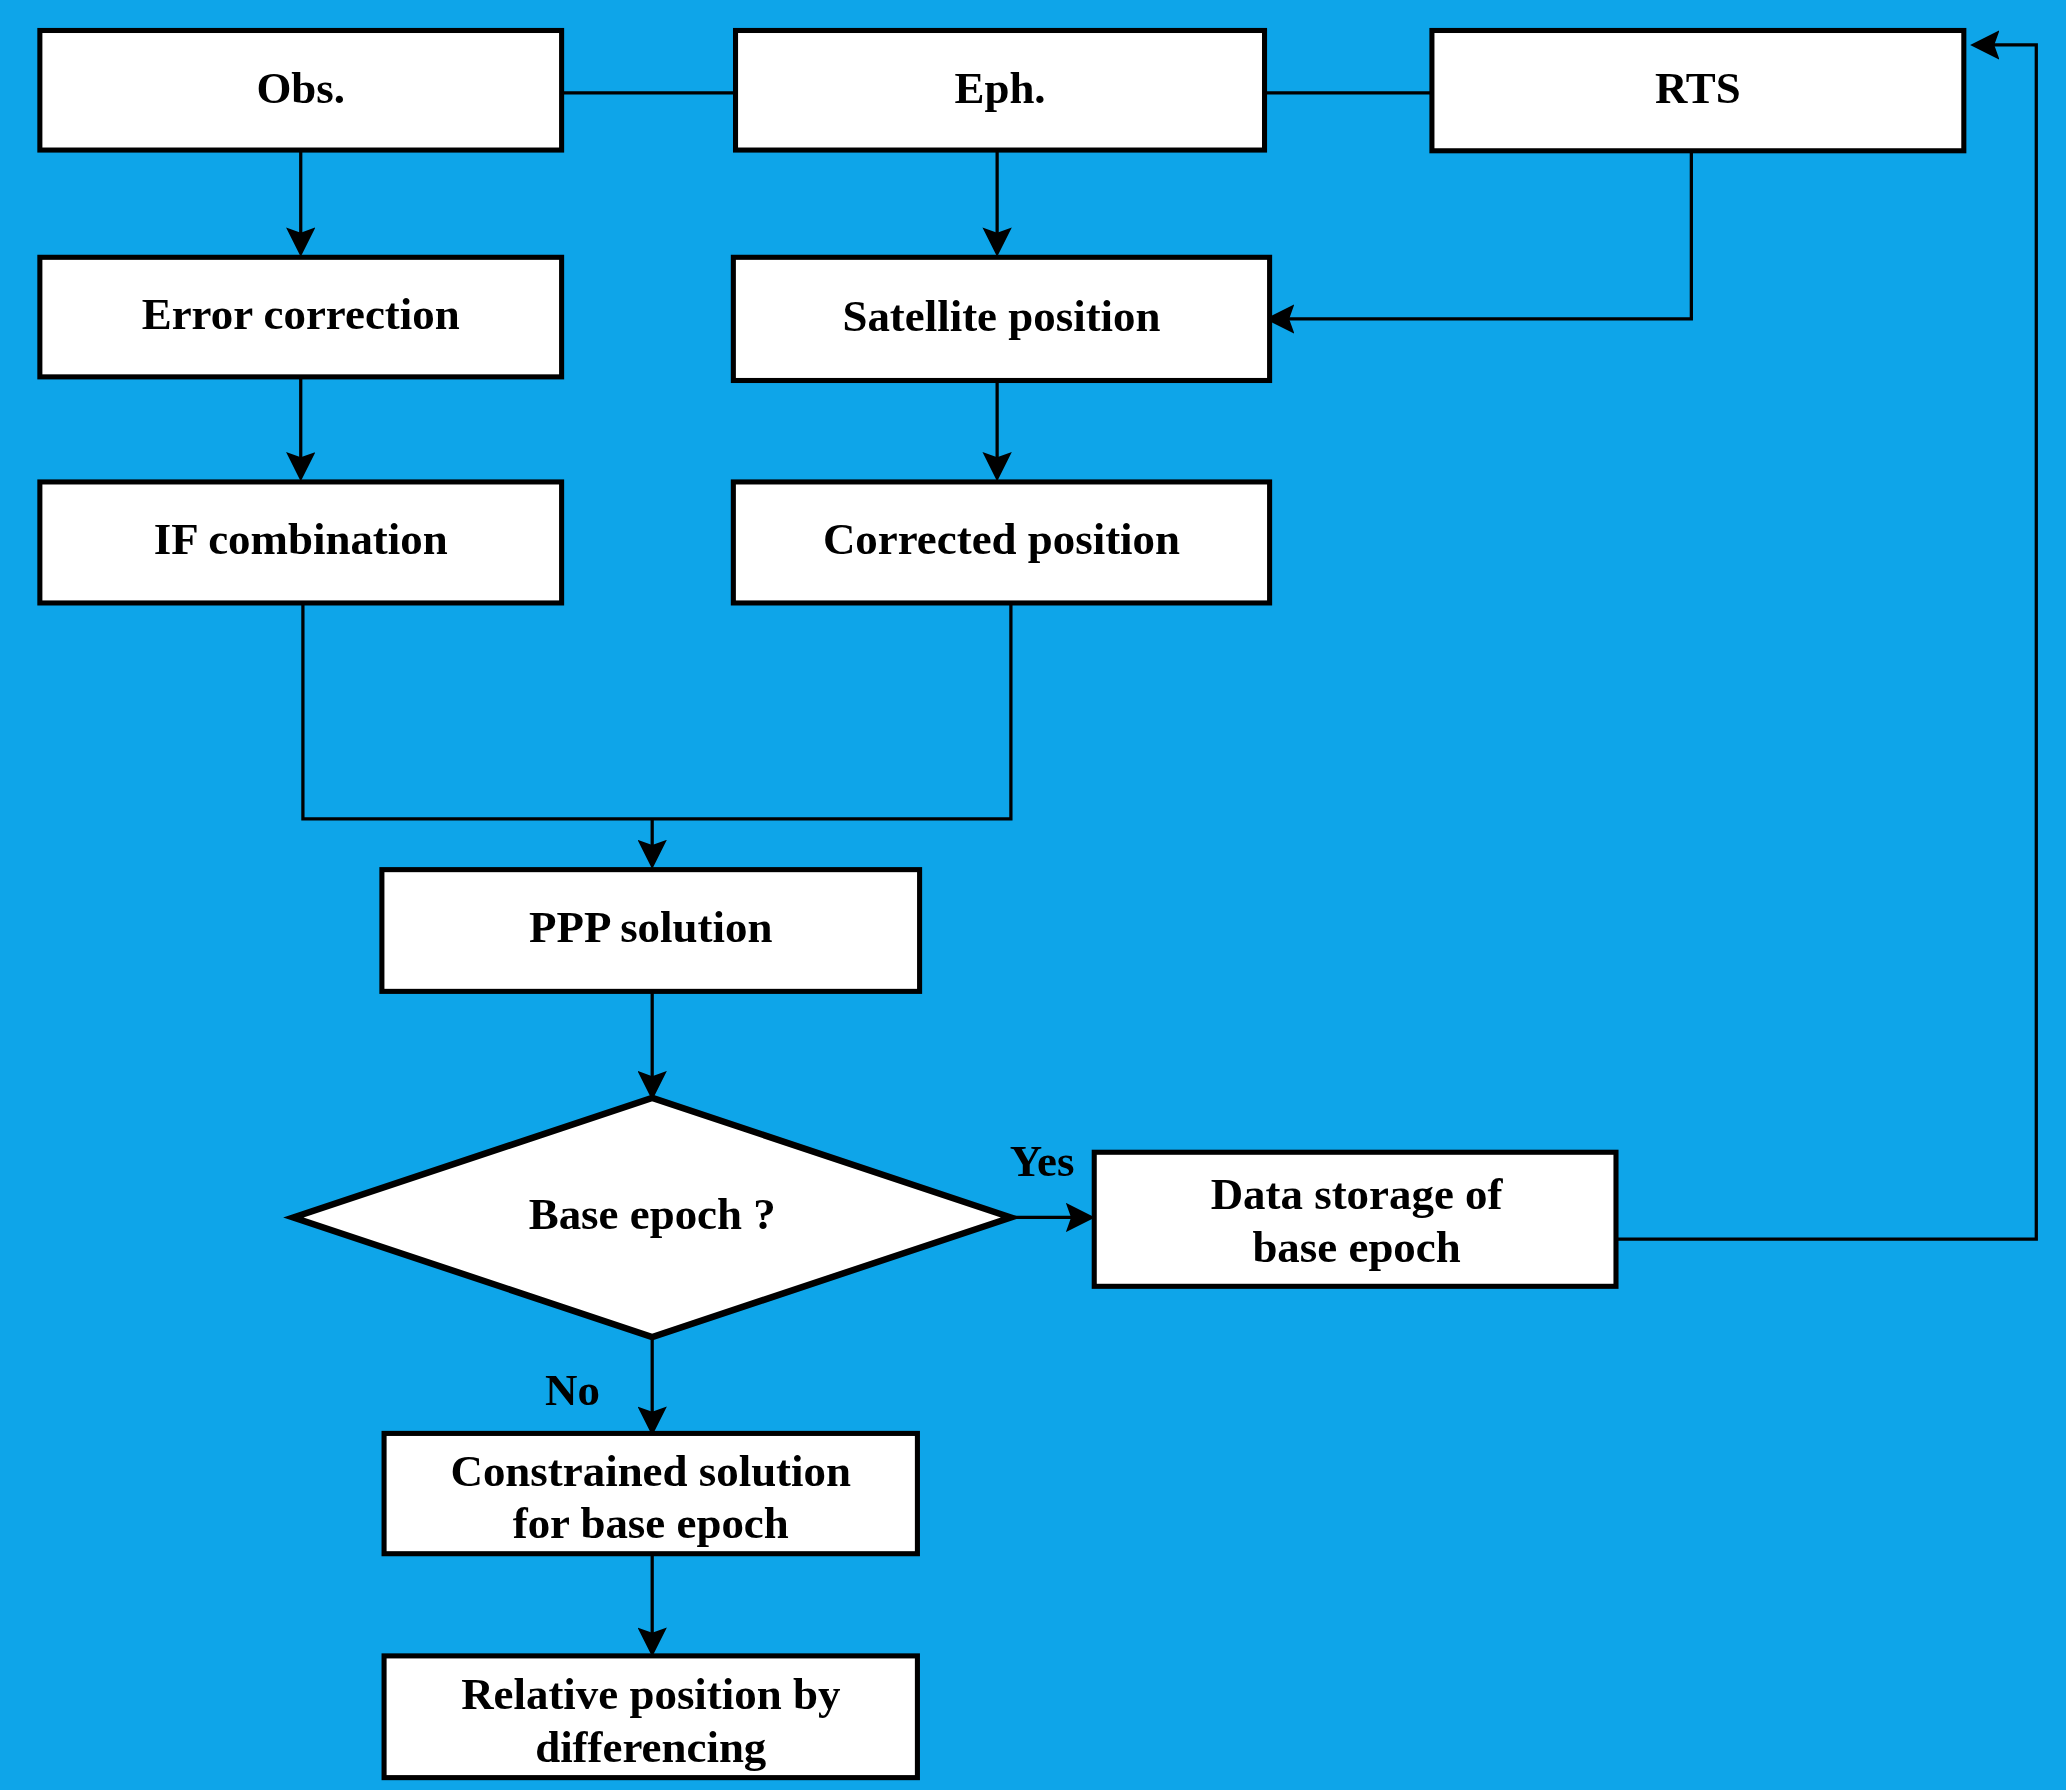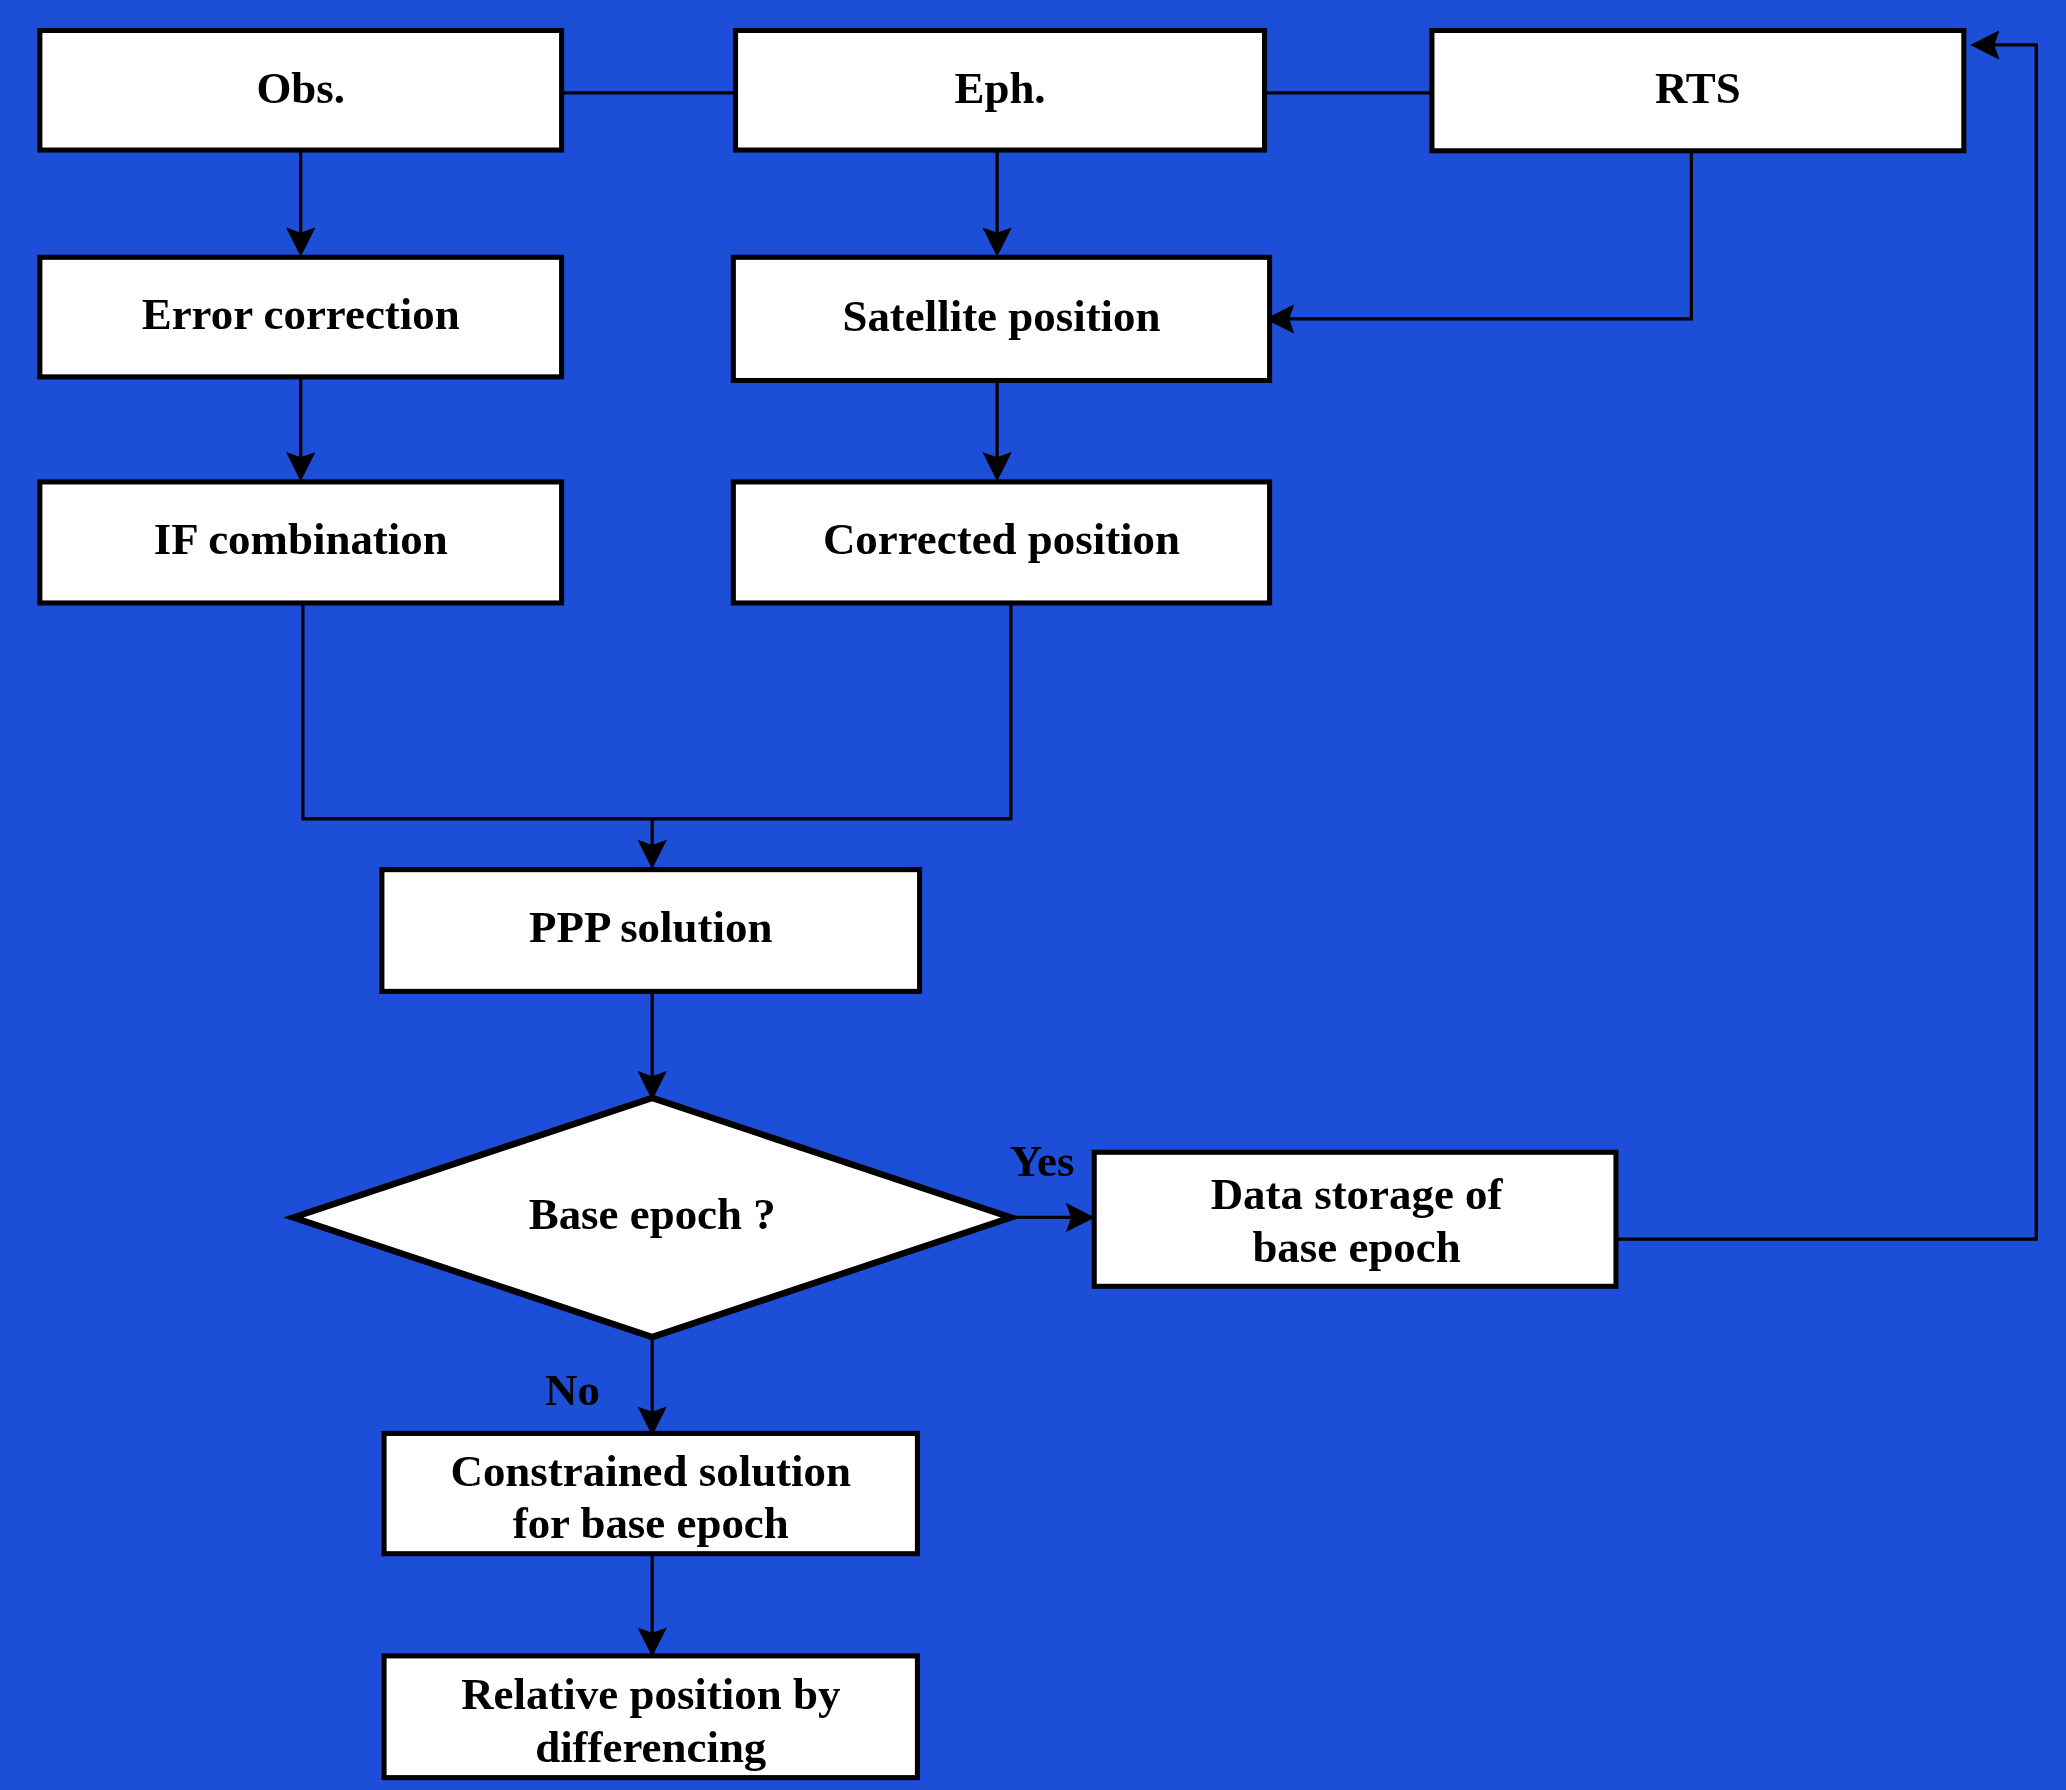--- a/index.html
+++ b/index.html
@@ -11,21 +11,21 @@
   body {
     width: 2066px;
     height: 1790px;
     font-family: "Liberation Serif", "DejaVu Serif", serif;
     overflow: hidden;
   }
   #flowchart-root {
     position: relative;
     width: 2066px;
     height: 1790px;
-    background: #1d4ed8;
+    background: #0ea5e9;
   }
   svg#flow-svg {
     position: absolute;
     top: 0;
     left: 0;
     width: 2066px;
     height: 1790px;
     display: block;
   }
   .node-box {

